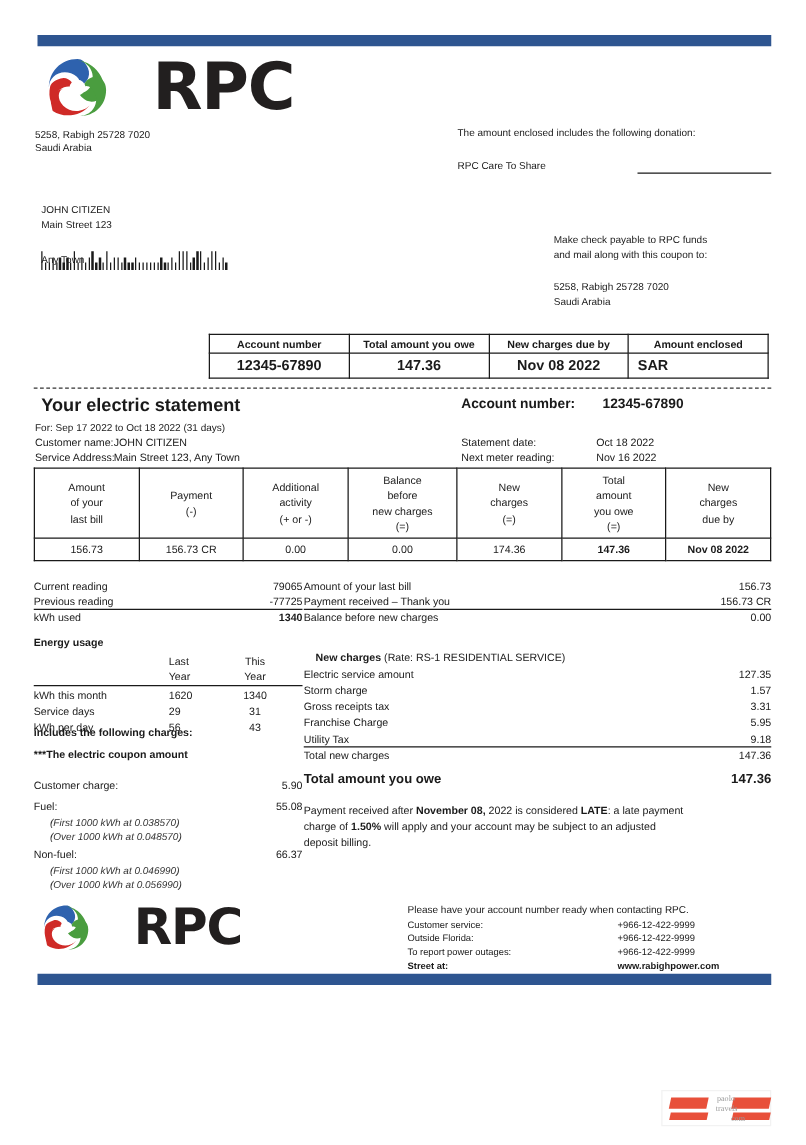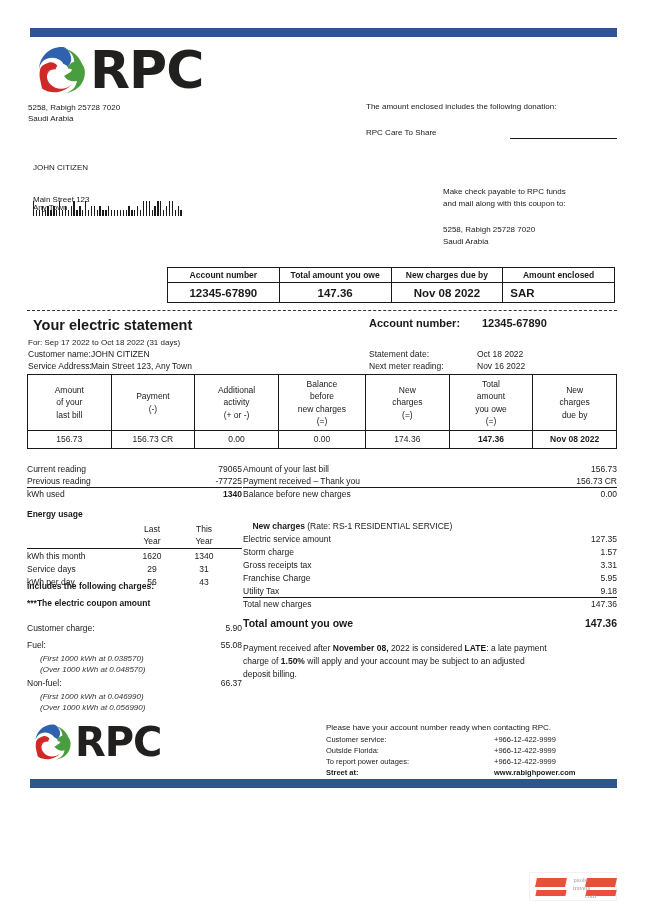--- a/index.html
+++ b/index.html
@@ -29,20 +29,21 @@
     background: #2e5590;
   }
   .blue-bar.top { top: 28px; }
   .blue-bar.bottom { top: 779px; }
 
   
   .logo-wrap {
     position: absolute;
     display: flex;
     align-items: center;
+    gap: 32px;
   }
   .swirl {
     position: relative;
     flex: 0 0 auto;
   }
   .swirl svg { display: block; }
   .logo-text {
     font-family: "DejaVu Sans", sans-serif;
     font-weight: bold;
     color: #221f1f;
@@ -170,21 +171,21 @@
 
   
   .eu {
     position: absolute;
     left: 27px;
     top: 524px;
     width: 215px;
     font-size: 8.5px;
   }
   .eu .c-lbl { position: absolute; left: 0; }
-  .eu .c-last { position: absolute; left: 108px; width: 34px; text-align: center; }
+  .eu .c-last { position: absolute; left: 108px; width: 34px; }
   .eu .c-this { position: absolute; left: 160px; width: 34px; text-align: center; }
 
   .note {
     position: absolute;
     font-size: 8.5px;
     line-height: 1.5;
   }
 
   
   .fc { position: absolute; font-size: 7.5px; }
@@ -241,21 +242,21 @@
   <div class="t s8" style="left:366px; top:102px;">The amount enclosed includes the following donation:</div>
   <div class="t s8" style="left:366px; top:128px;">RPC Care To Share</div>
   <div class="ruleline" style="left:510px; top:138px; width:107px; height:1px;"></div>
 
   <div class="t s8" style="left:443px; top:187px;">Make check payable to RPC funds</div>
   <div class="t s8" style="left:443px; top:199px;text-align:center;">and mail along with this coupon to:</div>
   <div class="t s8" style="left:443px; top:225px;">5258, Rabigh 25728 7020</div>
   <div class="t s8" style="left:443px; top:237px;">Saudi Arabia</div>
 
   <div class="t s8" style="left:33px; top:163px;">JOHN CITIZEN</div>
-  <div class="t s8" style="left:33px; top:175px;margin-top:20px;">Main Street 123</div>
+  <div class="t s8" style="left:33px; top:175px;">Main Street 123</div>
   <div class="t s8" style="left:33px; top:203px;">Any Town</div>
   <div class="postal-barcode" id="postal-barcode" style="left:33px; top:200px;">
       <i style="height: 15px;"></i>
       <i style="height: 6px;"></i>
       <i style="height: 6px;"></i>
       <i style="height: 10px;"></i>
       <i style="height: 6px;"></i>
       <i style="height: 10px;"></i>
       <i style="height: 6px;"></i>
       <i style="height: 10px;"></i>

